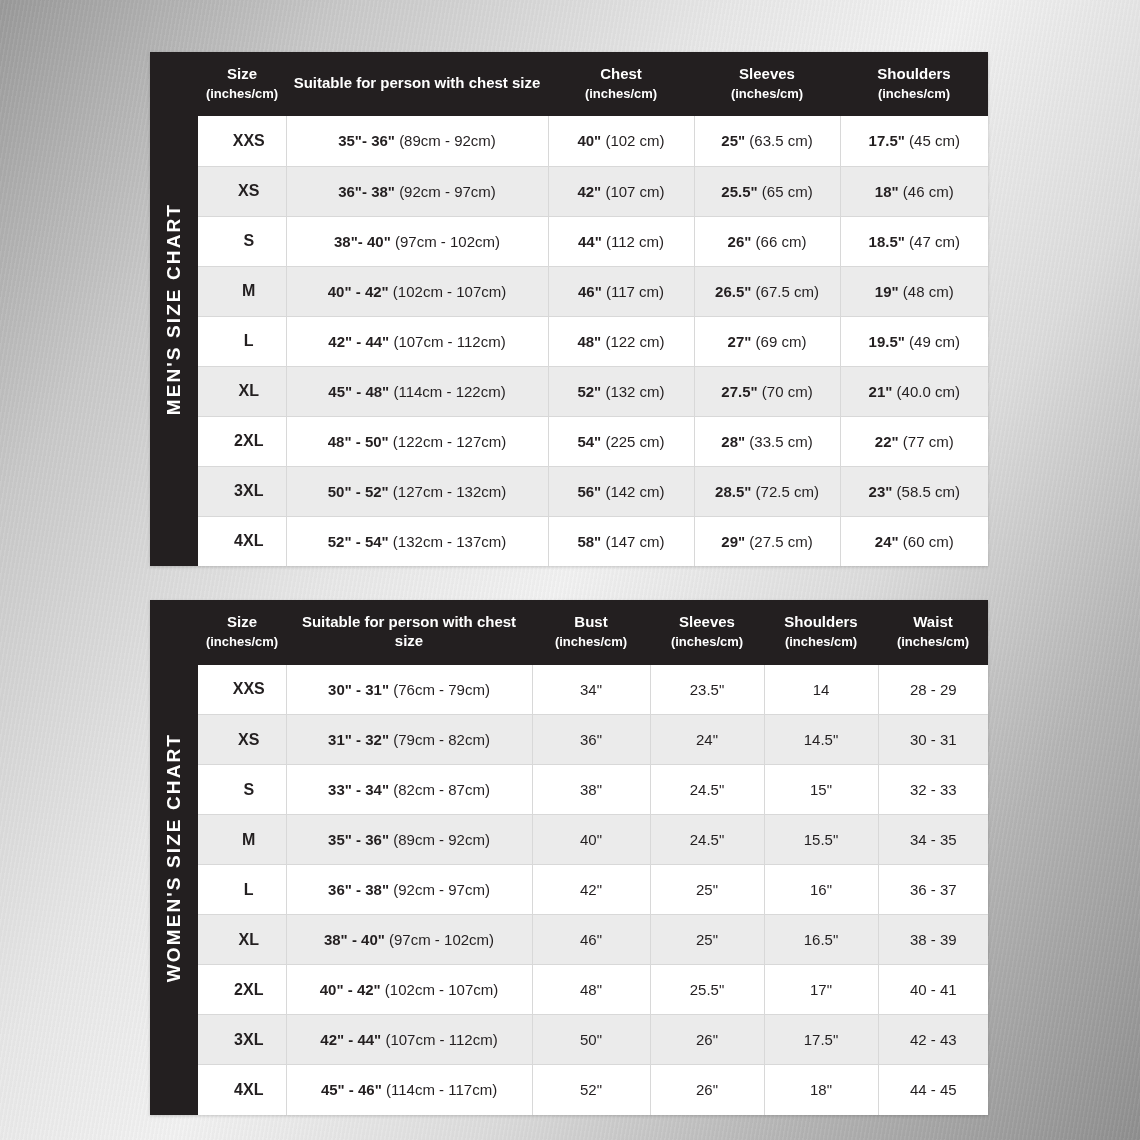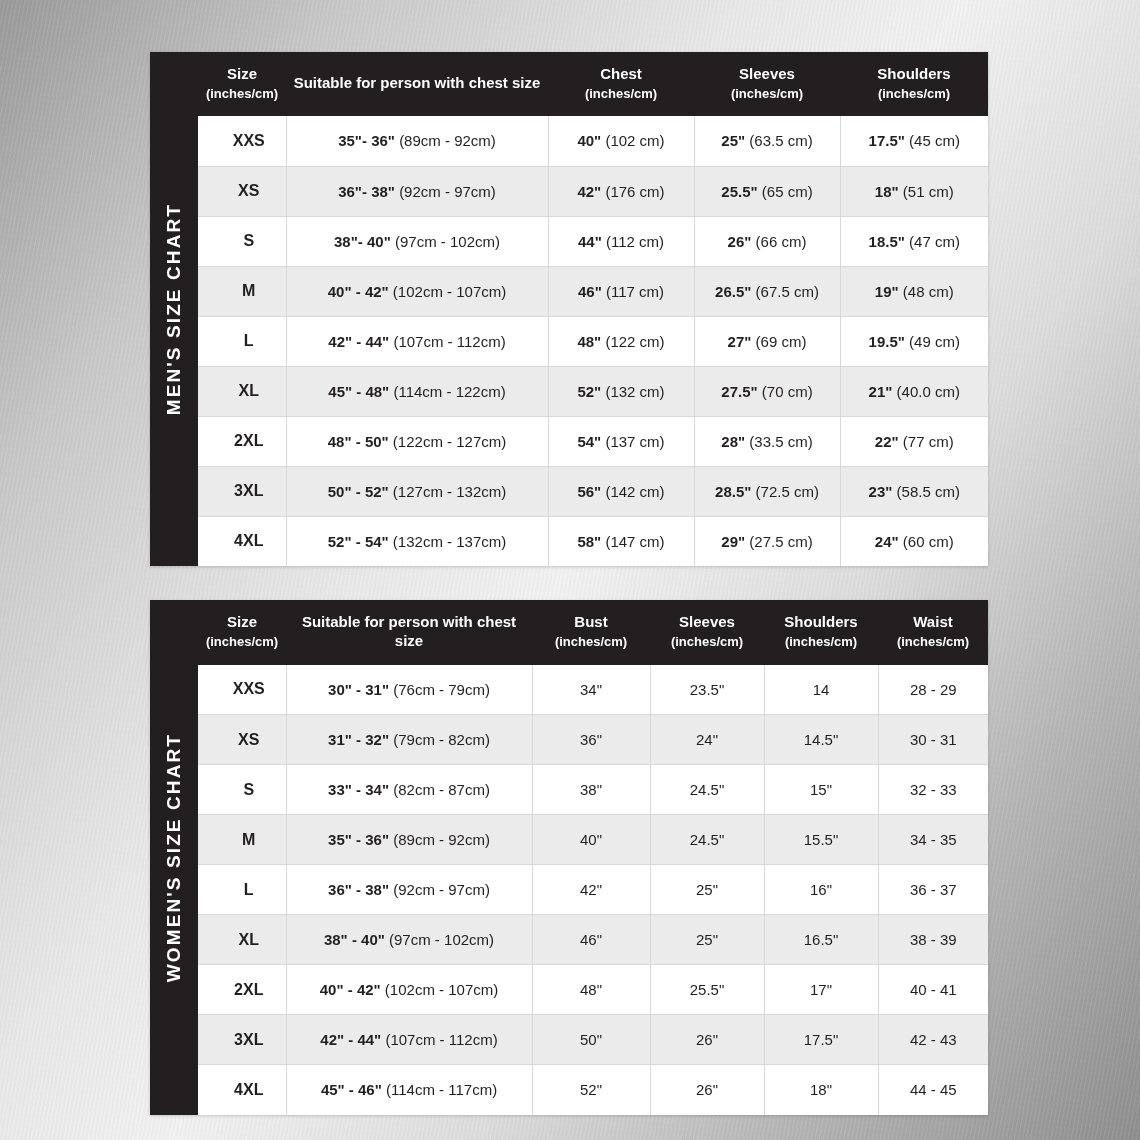--- a/index.html
+++ b/index.html
@@ -157,23 +157,23 @@
           <td class="sizecell">XXS</td>
           <td><b>35"- 36"</b> <span class="light">(89cm - 92cm)</span></td>
           <td><b>40"</b> <span class="light">(102 cm)</span></td>
           <td><b>25"</b> <span class="light">(63.5 cm)</span></td>
           <td><b>17.5"</b> <span class="light">(45 cm)</span></td>
         </tr>
 
         <tr>
           <td class="sizecell">XS</td>
           <td><b>36"- 38"</b> <span class="light">(92cm - 97cm)</span></td>
-          <td><b>42"</b> <span class="light">(176 cm)</span></td>
+          <td><b>42"</b> <span class="light">(107 cm)</span></td>
           <td><b>25.5"</b> <span class="light">(65 cm)</span></td>
-          <td><b>18"</b> <span class="light">(51 cm)</span></td>
+          <td><b>18"</b> <span class="light">(46 cm)</span></td>
         </tr>
 
         <tr>
           <td class="sizecell">S</td>
           <td><b>38"- 40"</b> <span class="light">(97cm - 102cm)</span></td>
           <td><b>44"</b> <span class="light">(112 cm)</span></td>
           <td><b>26"</b> <span class="light">(66 cm)</span></td>
           <td><b>18.5"</b> <span class="light">(47 cm)</span></td>
         </tr>
 
@@ -197,21 +197,21 @@
           <td class="sizecell">XL</td>
           <td><b>45" - 48"</b> <span class="light">(114cm - 122cm)</span></td>
           <td><b>52"</b> <span class="light">(132 cm)</span></td>
           <td><b>27.5"</b> <span class="light">(70 cm)</span></td>
           <td><b>21"</b> <span class="light">(40.0 cm)</span></td>
         </tr>
 
         <tr>
           <td class="sizecell">2XL</td>
           <td><b>48" - 50"</b> <span class="light">(122cm - 127cm)</span></td>
-          <td><b>54"</b> <span class="light">(137 cm)</span></td>
+          <td><b>54"</b> <span class="light">(225 cm)</span></td>
           <td><b>28"</b> <span class="light">(33.5 cm)</span></td>
           <td><b>22"</b> <span class="light">(77 cm)</span></td>
         </tr>
 
         <tr>
           <td class="sizecell">3XL</td>
           <td><b>50" - 52"</b> <span class="light">(127cm - 132cm)</span></td>
           <td><b>56"</b> <span class="light">(142 cm)</span></td>
           <td><b>28.5"</b> <span class="light">(72.5 cm)</span></td>
           <td><b>23"</b> <span class="light">(58.5 cm)</span></td>

